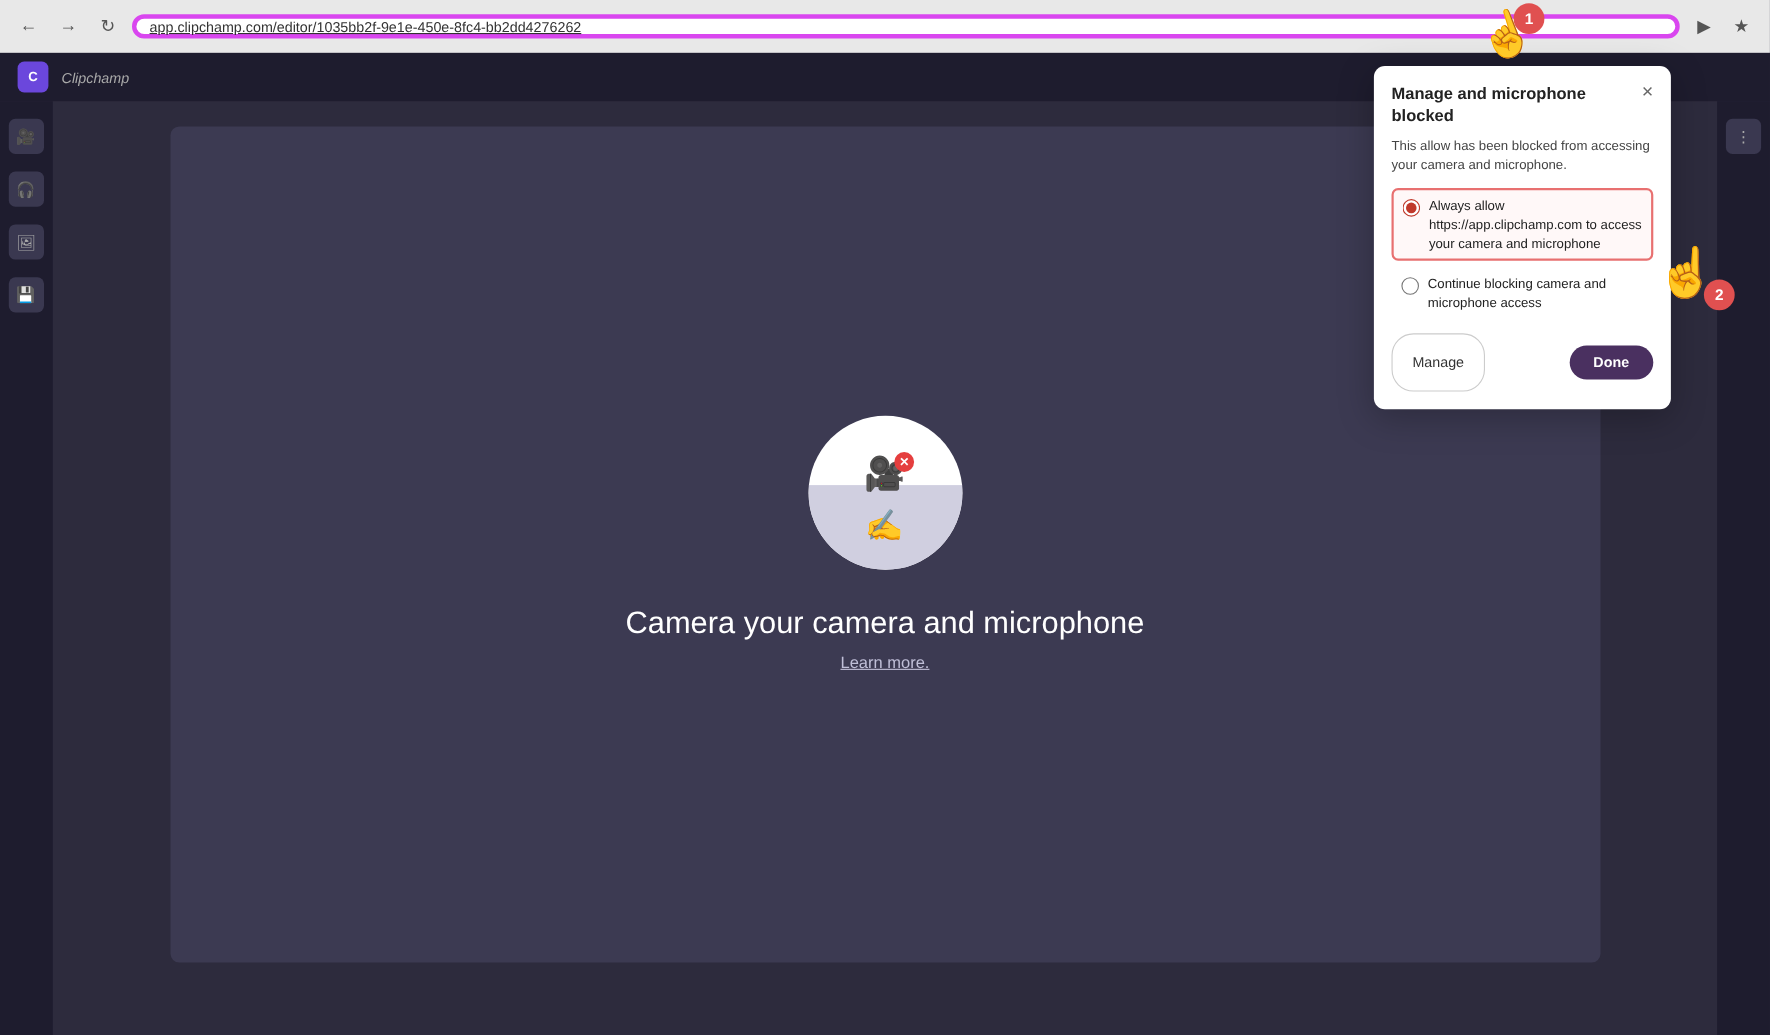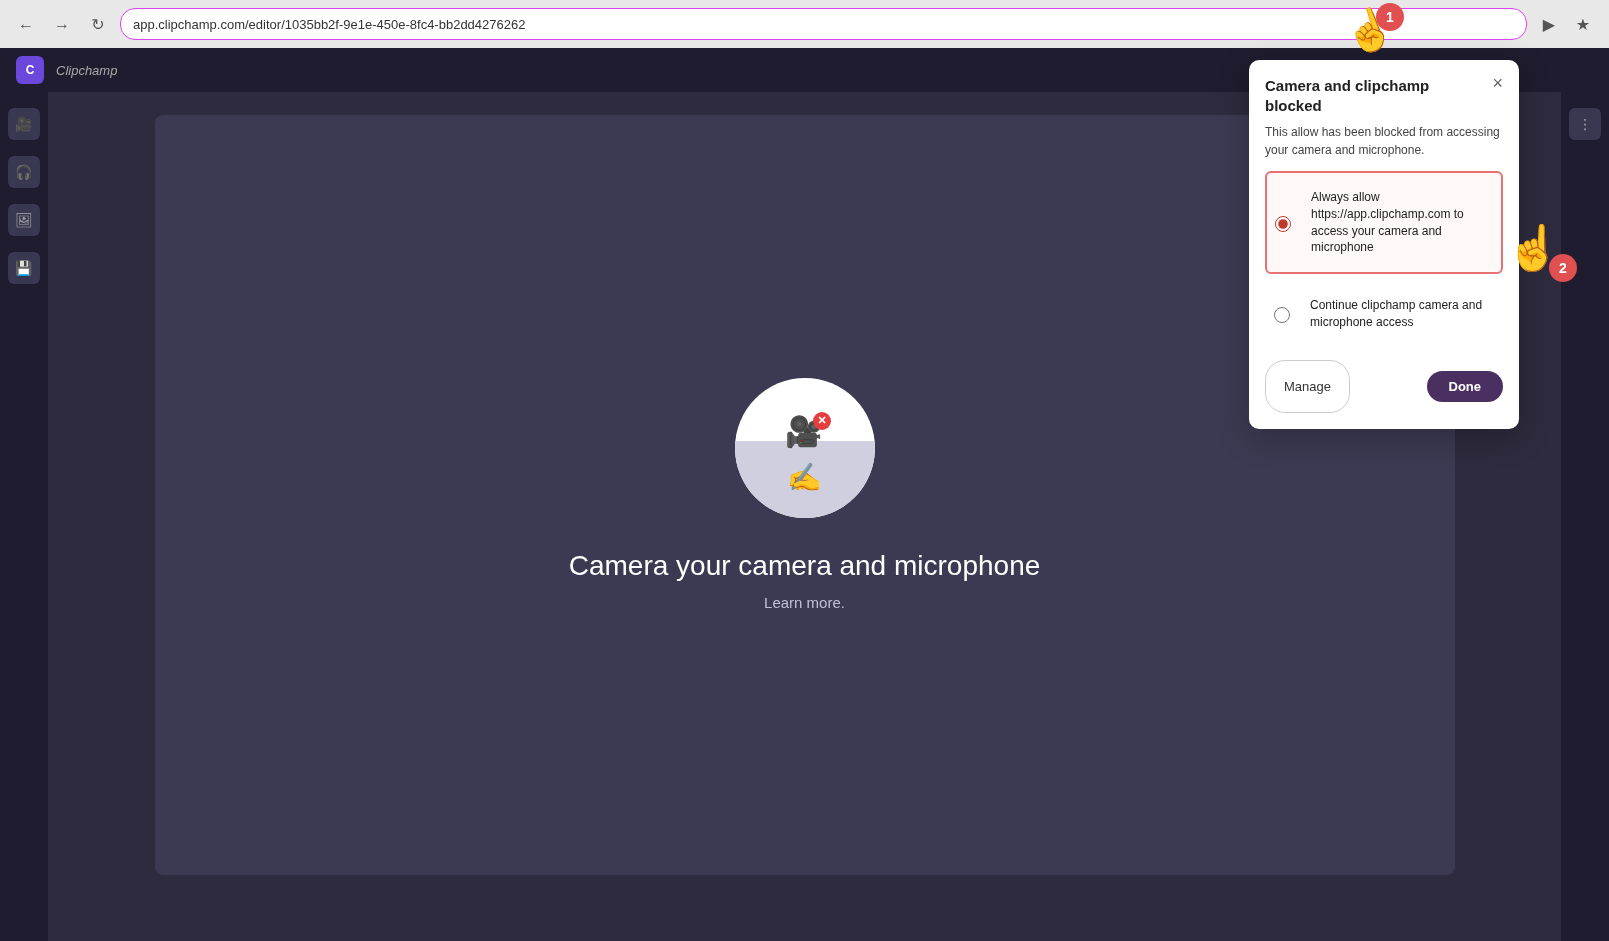--- a/index.html
+++ b/index.html
@@ -32,29 +32,30 @@
       border: none;
       cursor: pointer;
       display: flex;
       align-items: center;
       justify-content: center;
       color: #555;
       font-size: 16px;
     }
     .address-bar {
       flex: 1;
-      height: 32px;
+      height: 22px;
       background: white;
       border-radius: 15px;
       display: flex;
       align-items: center;
       padding: 0 12px;
       font-size: 13px;
       color: #333;
-      border: 1px solid #d946ef;
+      border: 4px solid #d946ef;
+      text-decoration: underline;
     }
     .browser-icons {
       display: flex;
       gap: 6px;
       align-items: center;
     }
     .browser-icon-btn {
       width: 28px;
       height: 28px;
       border-radius: 50%;
@@ -201,20 +202,21 @@
 
     .enable-title {
       color: white;
       font-size: 28px;
       font-weight: 500;
       margin-bottom: 12px;
     }
     .learn-more-link {
       color: #c0bfd8;
       font-size: 15px;
+      text-decoration: underline;
       cursor: pointer;
     }
 
     
     .right-area {
       width: 48px;
       background: #1e1c2e;
       display: flex;
       flex-direction: column;
       align-items: center;
@@ -261,23 +263,23 @@
     .popup-desc {
       font-size: 12px;
       color: #444;
       margin-bottom: 12px;
       line-height: 1.5;
     }
 
     
     .radio-option {
       display: flex;
-      align-items: center;
-      gap: 20px;
-      padding: 16px 8px;
+      align-items: flex-start;
+      gap: 8px;
+      padding: 6px 8px;
       border-radius: 6px;
       margin-bottom: 6px;
       cursor: pointer;
     }
     .radio-option.selected {
       border: 2px solid #e87070;
       background: #fff8f8;
     }
     .radio-option:not(.selected) {
       border: 1px solid transparent;
@@ -444,36 +446,36 @@
   </div>
 
   <div class="right-area" style="margin-top:44px;">
     <div class="sidebar-icon">⋮</div>
   </div>
 
 </div>
 
 <div class="popup-dialog">
   <div class="popup-header">
-    <span class="popup-title">Camera and clipchamp blocked</span>
+    <span class="popup-title">Manage and microphone blocked</span>
     <button class="popup-close-btn">
       <span>×</span>
     </button>
   </div>
 
   <p class="popup-desc">This allow has been blocked from accessing your camera and microphone.</p>
 
   <div class="radio-option selected">
     <input type="radio" class="radio-input" name="camera-access" checked="" style="">
     <label class="radio-label">Always allow https://app.clipchamp.com to access your camera and microphone</label>
   </div>
 
   <div class="radio-option">
     <input type="radio" class="radio-input" name="camera-access" style="">
-    <label class="radio-label">Continue clipchamp camera and microphone access</label>
+    <label class="radio-label">Continue blocking camera and microphone access</label>
   </div>
 
   <div class="popup-footer">
     <button class="btn-manage">Manage</button>
     <button class="btn-done">Done</button>
   </div>
 </div>
 
 <div class="annotation-1" style="top:8px; right:215px;">
   <span class="hand-cursor" style="transform: rotate(-20deg); display:block; font-size:40px; color:#e87070;">☝</span>

